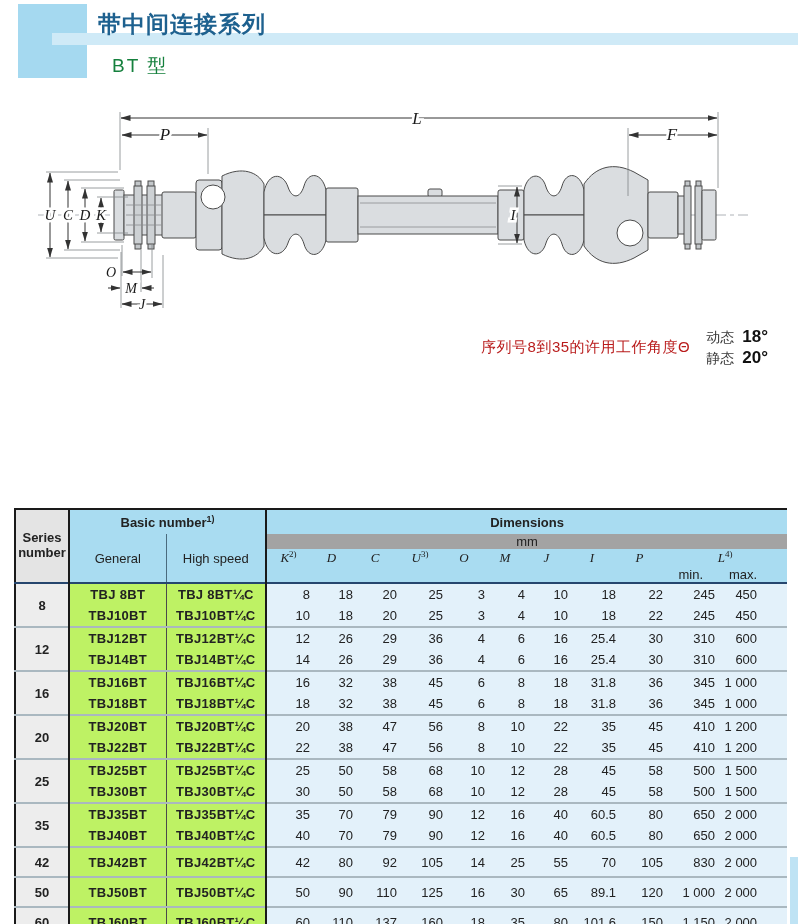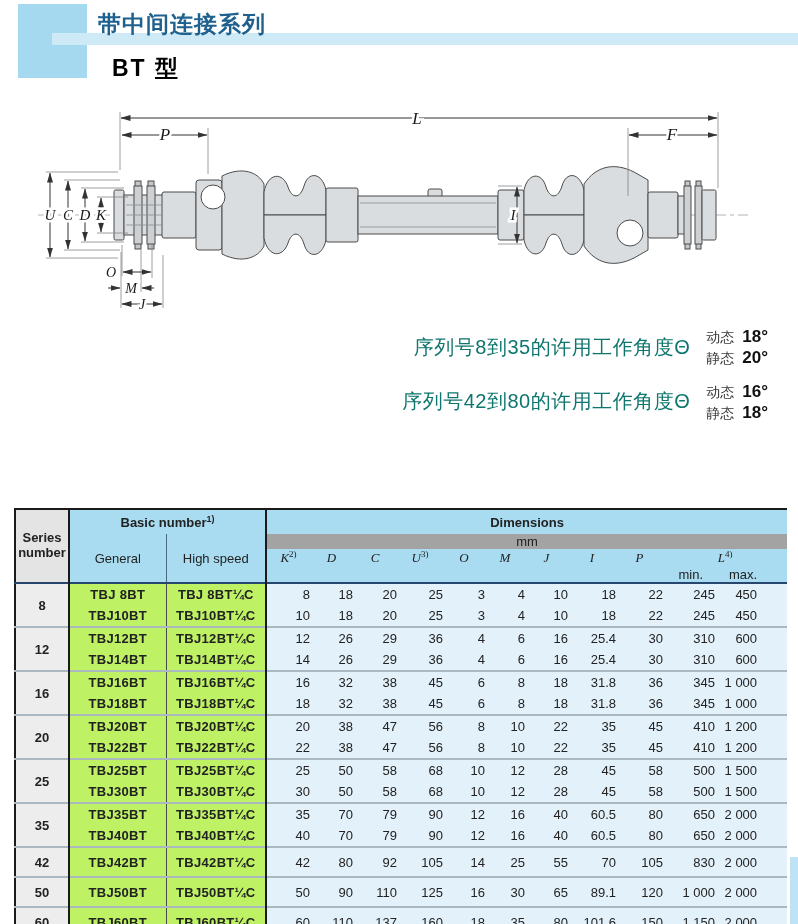--- a/index.html
+++ b/index.html
@@ -1,29 +1,29 @@
 <!DOCTYPE html>
 <html><head>
 <meta charset="utf-8">
 <style>
   html,body { margin:0; padding:0; background:#ffffff; }
   body { width:798px; height:924px; position:relative; font-family:"Liberation Sans",sans-serif; overflow:hidden; }
 
   .hdr-square { position:absolute; left:18px; top:4px; width:69px; height:74px; background:#a5d9f0; }
   .hdr-band   { position:absolute; left:52px; top:33px; width:746px; height:12px; background:#cfeaf7; }
   .hdr-title  { position:absolute; left:98px; top:9px; font-size:23px; font-weight:bold; color:#1e618f; letter-spacing:1px; }
-  .hdr-type   { position:absolute; left:112px; top:53px; font-size:23px; font-weight:bold; color:#000000; letter-spacing:2px; }
+  .hdr-type   { position:absolute; left:112px; top:53px; font-size:19px; font-weight:normal; color:#15803d; letter-spacing:2px; }
 
   .drawing { position:absolute; left:0; top:100px; width:798px; height:230px; }
   .dim-label { font-family:"Liberation Serif","DejaVu Serif",serif; font-style:italic; fill:#1a1a1a;
                paint-order:stroke fill; stroke:#ffffff; stroke-width:5px; }
 
   .notes { position:absolute; top:326px; right:30px; display:flex; flex-direction:column; gap:12px; }
   .note  { display:flex; align-items:center; justify-content:flex-end; gap:16px; }
-  .note-text { font-size:20px; color:#0f766e; letter-spacing:0.5px; }
+  .note-text { font-size:15px; color:#b91c1c; letter-spacing:0.5px; }
   .angles { display:flex; flex-direction:column; line-height:1.25; font-size:14px; color:#3a3a3a; }
   .ang-line b { color:#111; margin-left:8px; font-size:17px; }
 
   table.dims { position:absolute; left:14px; top:508px; width:772px; border-collapse:collapse; table-layout:fixed;
                border-top:2px solid #1a1a1a; border-left:2px solid #1a1a1a; border-bottom:3px solid #111; }
   table.dims thead { border-bottom:2px solid #26466e; }
   table.dims th, table.dims td { font-size:13px; color:#222; padding:0; }
 
   th.series-h { background:#e4e4e4; font-size:13px; line-height:1.15; border-right:2px solid #1a1a1a; }
   th.basic-h  { background:#a9dcf1; border-right:2px solid #1a1a1a; height:24px; }
@@ -159,27 +159,20 @@
       <text class="dim-label" x="142" y="209" font-size="14">J</text>
     </g>
   </svg>
 
   <div class="notes">
     <div class="note">
       <span class="note-text">序列号8到35的许用工作角度Θ</span>
       <span class="angles">
         <span class="ang-line"><span>动态</span><b>18°</b></span>
         <span class="ang-line"><span>静态</span><b>20°</b></span>
-      </span>
-    </div>
-    <div class="note">
-      <span class="note-text">序列号42到80的许用工作角度Θ</span>
-      <span class="angles">
-        <span class="ang-line"><span>动态</span><b>16°</b></span>
-        <span class="ang-line"><span>静态</span><b>18°</b></span>
       </span>
     </div>
   </div>
 
   <table class="dims">
     <colgroup>
       <col style="width:54px">
         <col style="width:97px">
         <col style="width:100px">
       <col style="width:44px">

